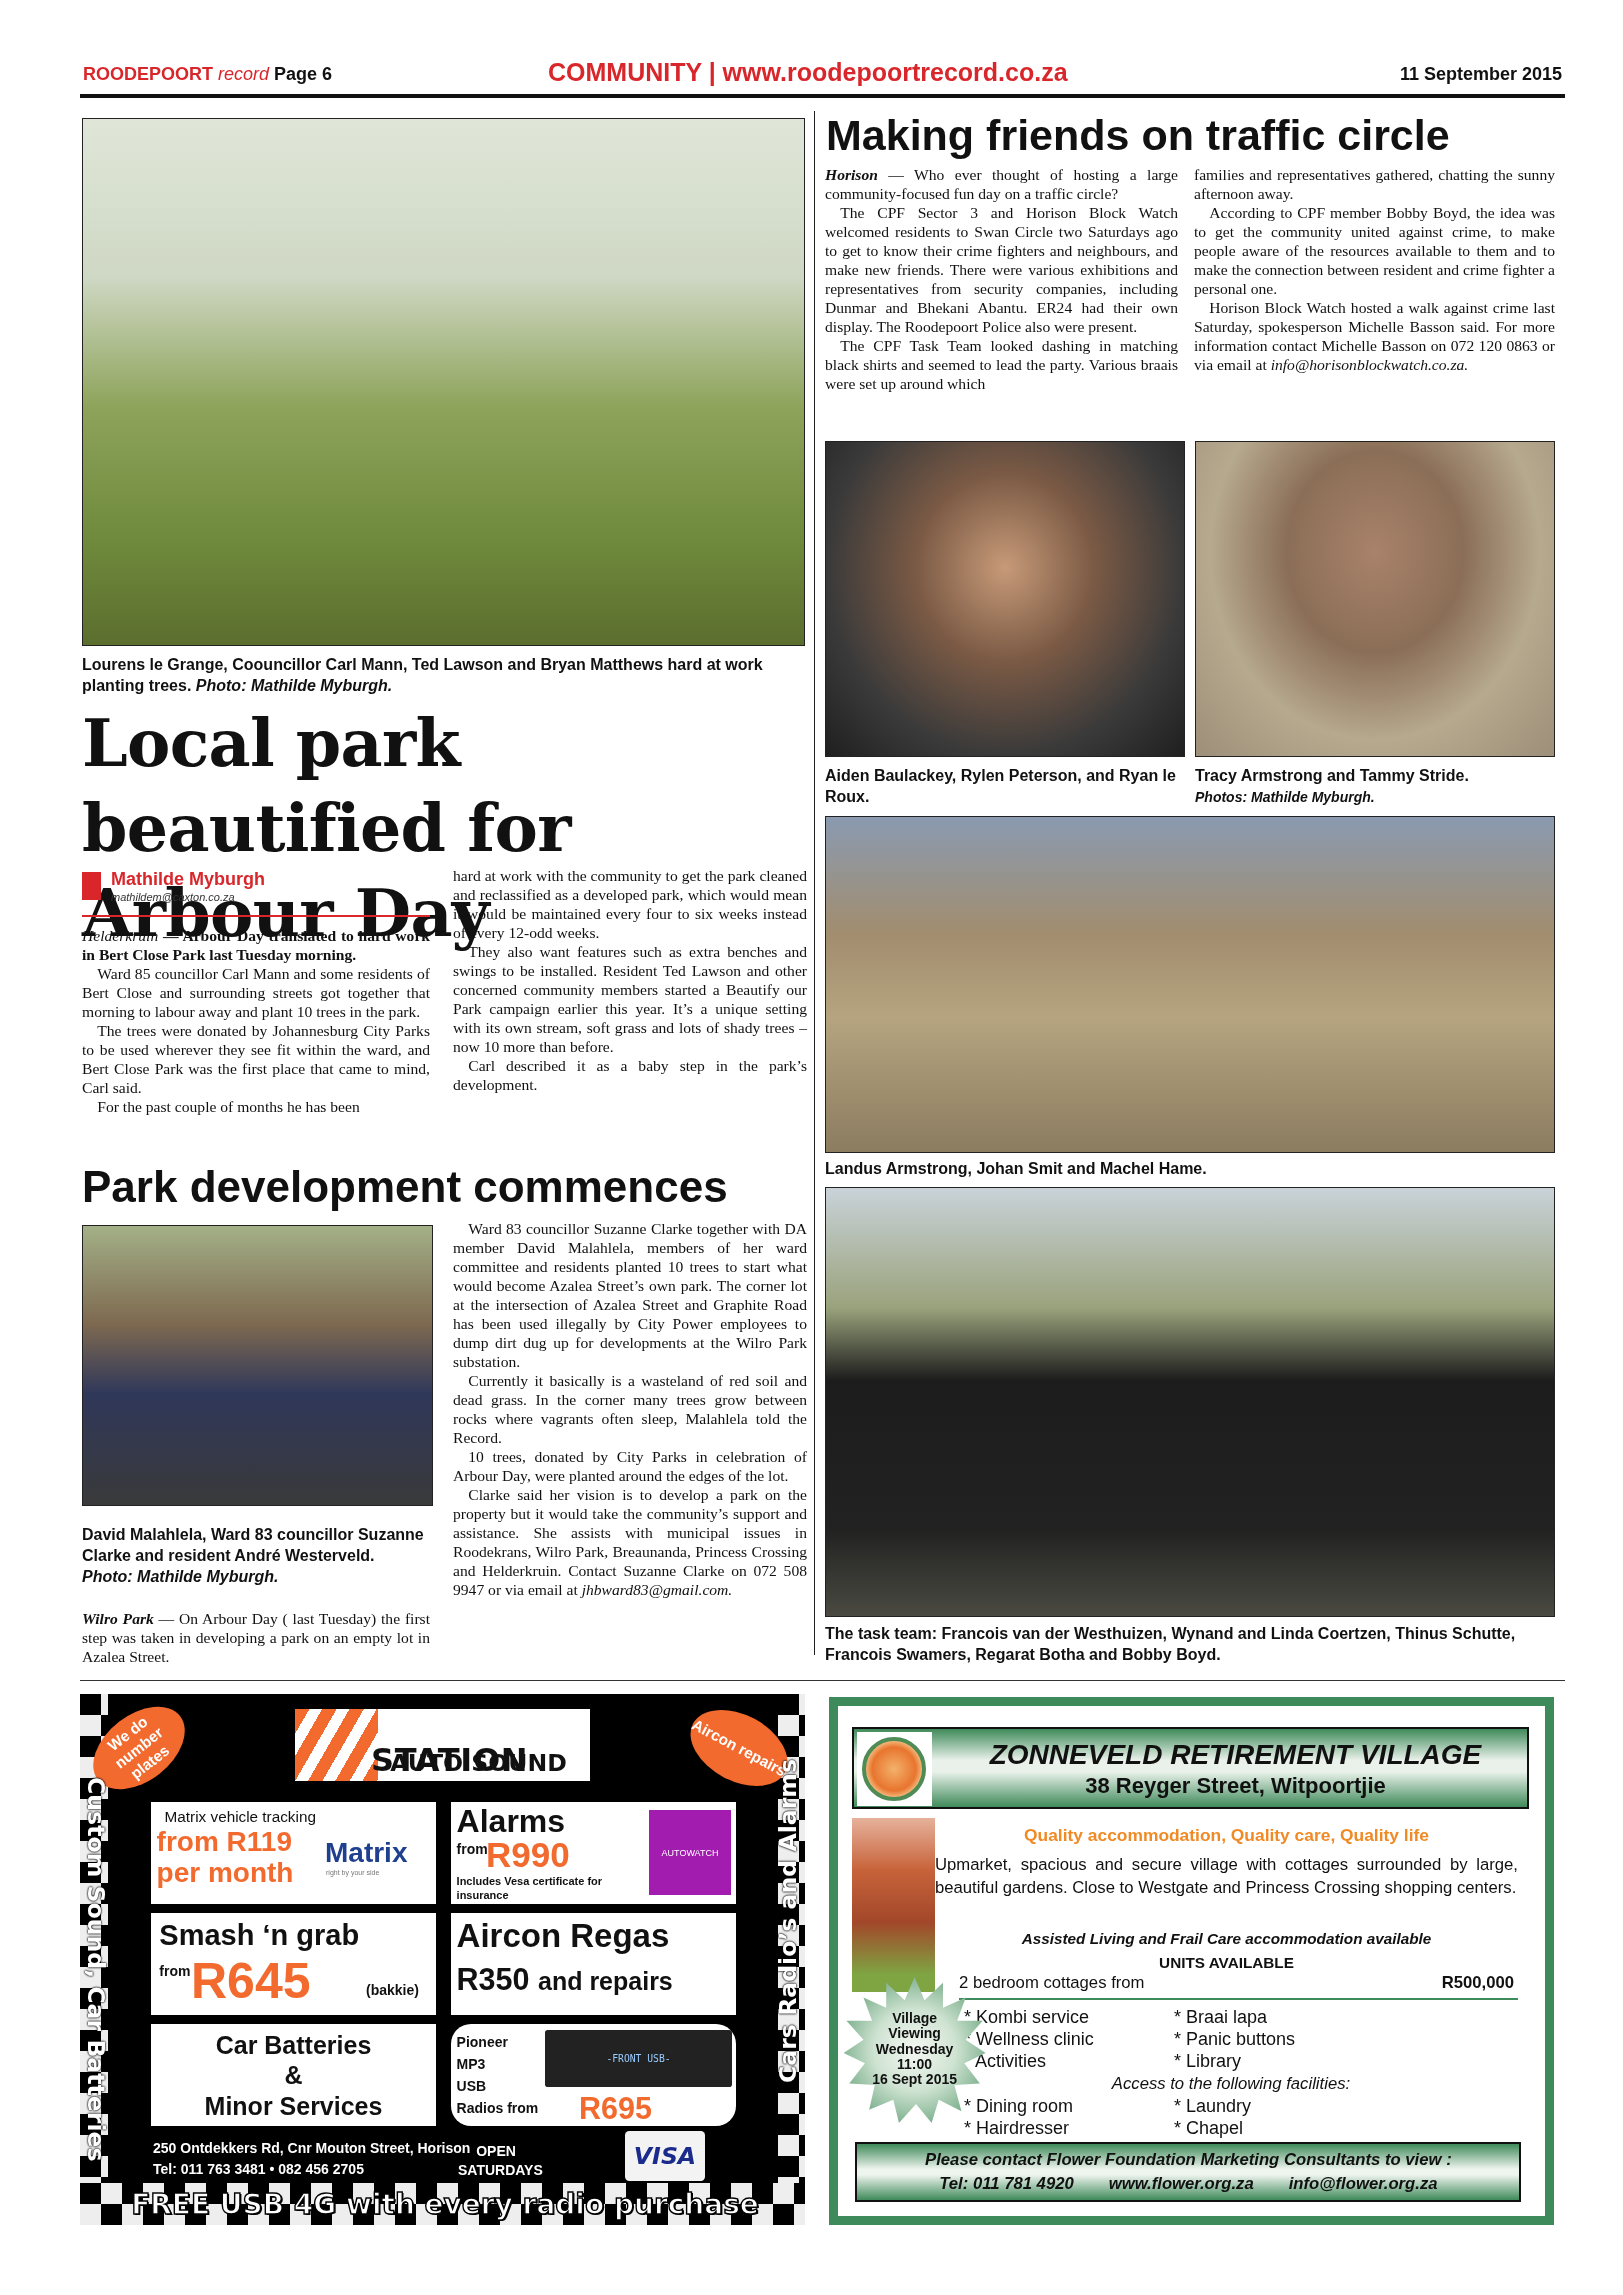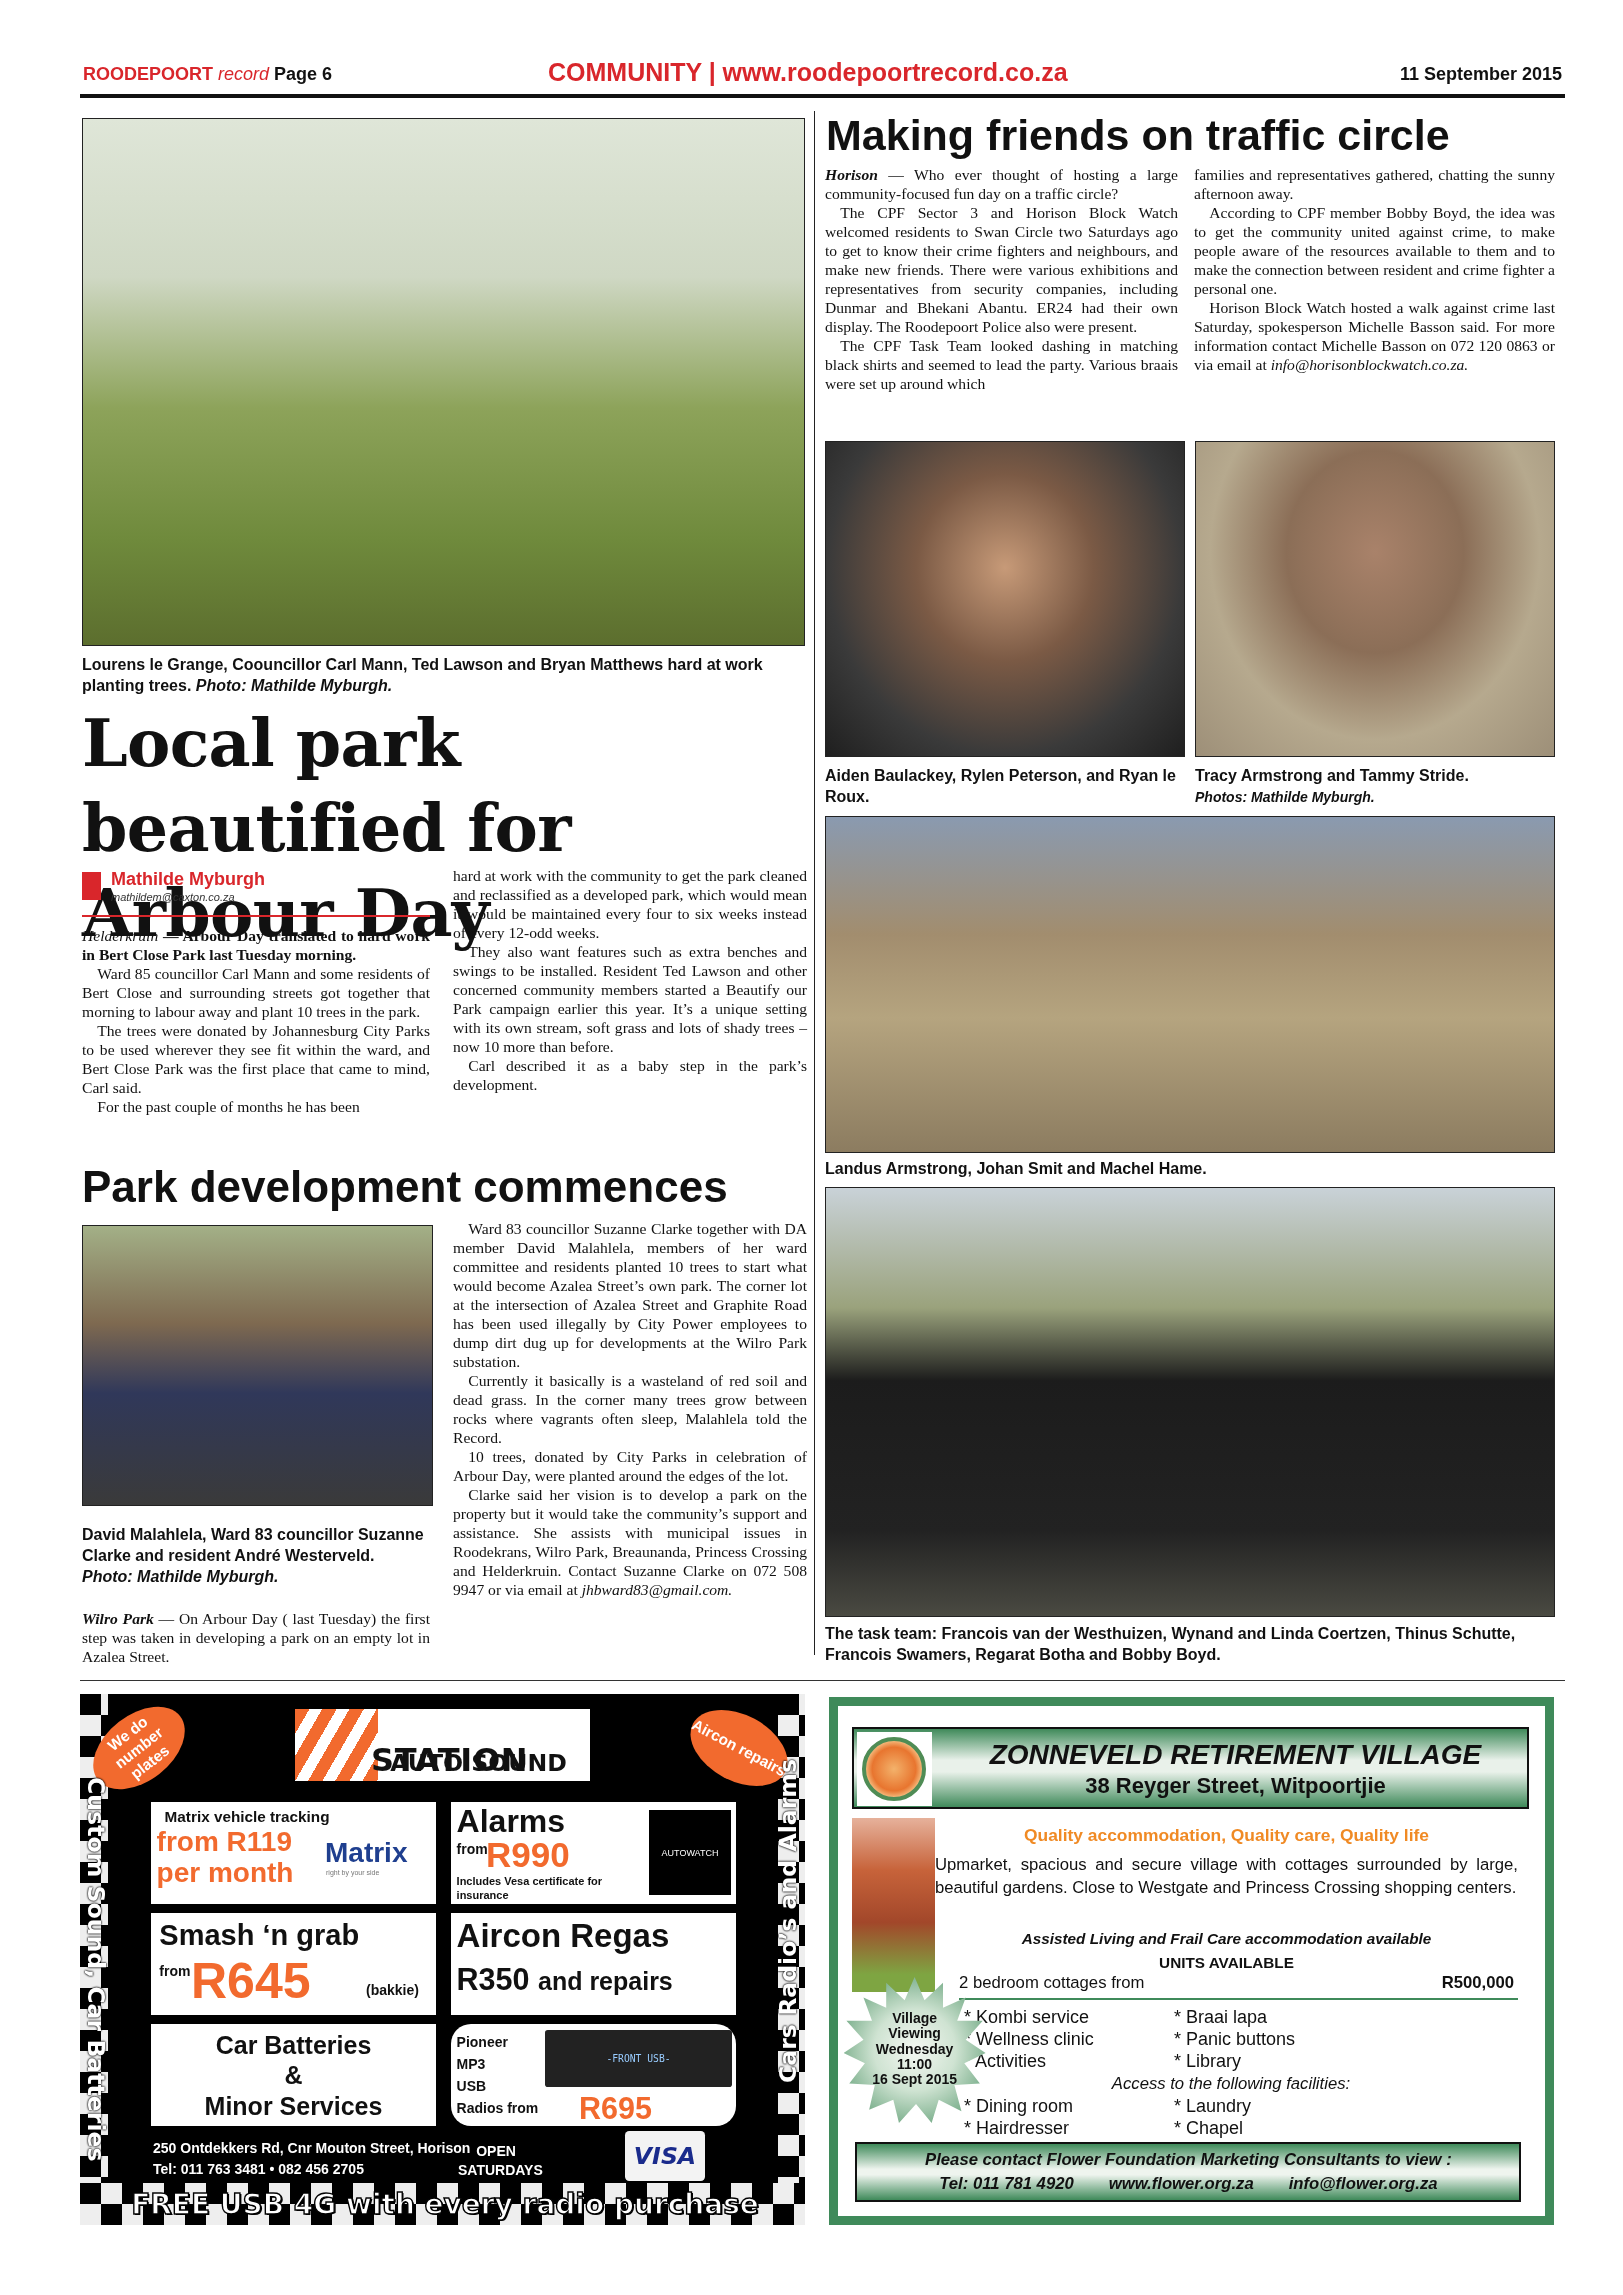--- a/index.html
+++ b/index.html
@@ -204,34 +204,34 @@
     <div class="logo-t1">STATION</div>
     <div class="logo-t2">AUTO SOUND</div>
   </div>
   <div class="ellipse ell-left">We do number plates</div>
   <div class="ellipse ell-right">Aircon repairs</div>
 
   <div class="vtext vtext-left">Custom Sound, Car Batteries</div>
   <div class="vtext vtext-right">Cars Radio’s and Alarms</div>
 
   <div class="panel p1">
-    <div style="position:absolute; left:5.6px; top:5.6px; font-weight:bold; font-size:15.3px;padding-left:8px;">Matrix vehicle tracking</div>
+    <div style="position:absolute; left:5.6px; top:5.6px; font-weight:normal; font-size:15.3px;padding-left:8px;">Matrix vehicle tracking</div>
     <div class="orange" style="position:absolute; left:5.6px; top:25px; font-weight:bold; font-size:28px; line-height:30.5px;">
       <div>from R119</div>
       <div>per month</div>
     </div>
     <div style="position:absolute; left:174px; top:35px; color:#1f3f8f; font-weight:bold; font-size:28px;">Matrix</div>
     <div style="position:absolute; left:175px; top:67px; color:#777; font-size:7px;">right by your side</div>
   </div>
   <div class="panel p2">
     <div style="position:absolute; left:5.6px; top:1.4px; font-weight:bold; font-size:32px;text-align:center;">Alarms</div>
     <div style="position:absolute; left:5.6px; top:39px; font-weight:bold; font-size:14px;">from</div>
     <div class="orange" style="position:absolute; left:35px; top:33px; font-weight:bold; font-size:35px;">R990</div>
     <div style="position:absolute; left:5.6px; top:72px; width:187px; font-weight:bold; font-size:11px; line-height:14px;">Includes Vesa certificate for insurance</div>
-    <div style="position:absolute; left:198px; top:8.3px; width:82px; height:85px; background:#000000; color:#fff; font-size:9px; display:flex; align-items:center; justify-content:center;">AUTOWATCH</div>
+    <div style="position:absolute; left:198px; top:8.3px; width:82px; height:85px; background:#a21caf; color:#fff; font-size:9px; display:flex; align-items:center; justify-content:center;">AUTOWATCH</div>
   </div>
   <div class="panel p3">
     <div style="position:absolute; left:8.3px; top:5.6px; font-weight:bold; font-size:29px;">Smash ‘n grab</div>
     <div style="position:absolute; left:8.3px; top:50px; font-weight:bold; font-size:14px;">from</div>
     <div class="orange" style="position:absolute; left:40px; top:40px; font-weight:bold; font-size:50px; line-height:56px;">R645</div>
     <div style="position:absolute; left:215px; top:69px; font-weight:bold; font-size:14px;">(bakkie)</div>
   </div>
   <div class="panel p4">
     <div style="position:absolute; left:5.6px; top:4.2px; font-weight:bold; font-size:33px;">Aircon Regas</div>
     <div style="position:absolute; left:5.6px; top:49px; font-weight:bold; font-size:30.5px;"><span>R350</span> <span style="font-size:25px;">and repairs</span></div>

